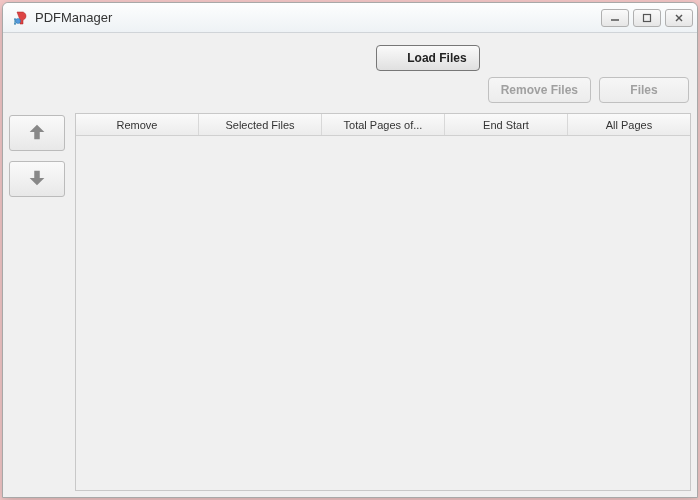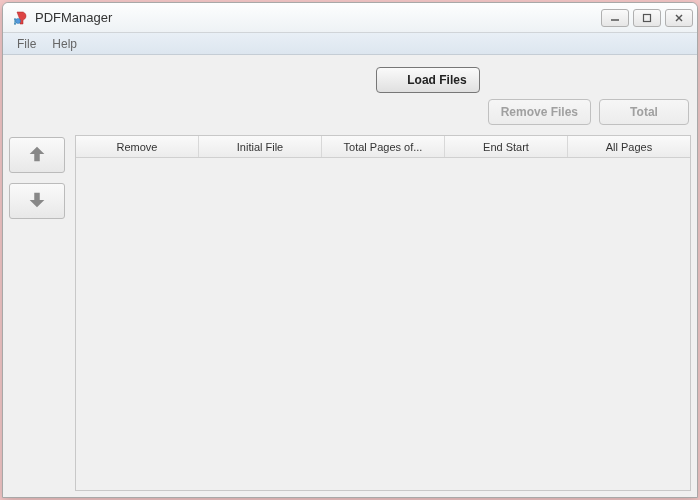--- a/index.html
+++ b/index.html
@@ -51,50 +51,46 @@
         </svg>
       </div>
     <div class="winbtn">
         <svg width="10" height="10" viewBox="0 0 10 10">
           <line x1="2" y1="2" x2="8" y2="8" stroke="#555" stroke-width="1.4"></line>
           <line x1="8" y1="2" x2="2" y2="8" stroke="#555" stroke-width="1.4"></line>
         </svg>
       </div>
   </div>
 
-  <div class="menubar">
-    <div class="menu-item">File</div>
-    <div class="menu-item">Help</div>
-  </div>
 
   <div class="content">
     <div class="toolbar">
       <button class="btn primary">Load Files</button>
       <button class="btn disabled">Remove Files</button>
-      <button class="btn disabled">Total</button>
+      <button class="btn disabled">Files</button>
     </div>
 
     <div class="main-area">
       <div class="side-buttons">
         <div class="arrow-btn">
           <span><svg width="22" height="22" viewBox="0 0 24 24">
                 <path d="M12 4 L20 12 L15 12 L15 20 L9 20 L9 12 L4 12 Z"></path>
               </svg></span>
         </div>
         <div class="arrow-btn">
           <span><svg width="22" height="22" viewBox="0 0 24 24">
                 <path d="M12 20 L4 12 L9 12 L9 4 L15 4 L15 12 L20 12 Z"></path>
               </svg></span>
         </div>
       </div>
 
       <div class="table-wrap">
         <div class="thead">
           <div class="th">Remove</div>
-          <div class="th">Initial File</div>
+          <div class="th">Selected Files</div>
           <div class="th">Total Pages of...</div>
           <div class="th">End Start</div>
           <div class="th">All Pages</div>
         </div>
         <div class="tbody"></div>
       </div>
     </div>
   </div>
 </div>
 

